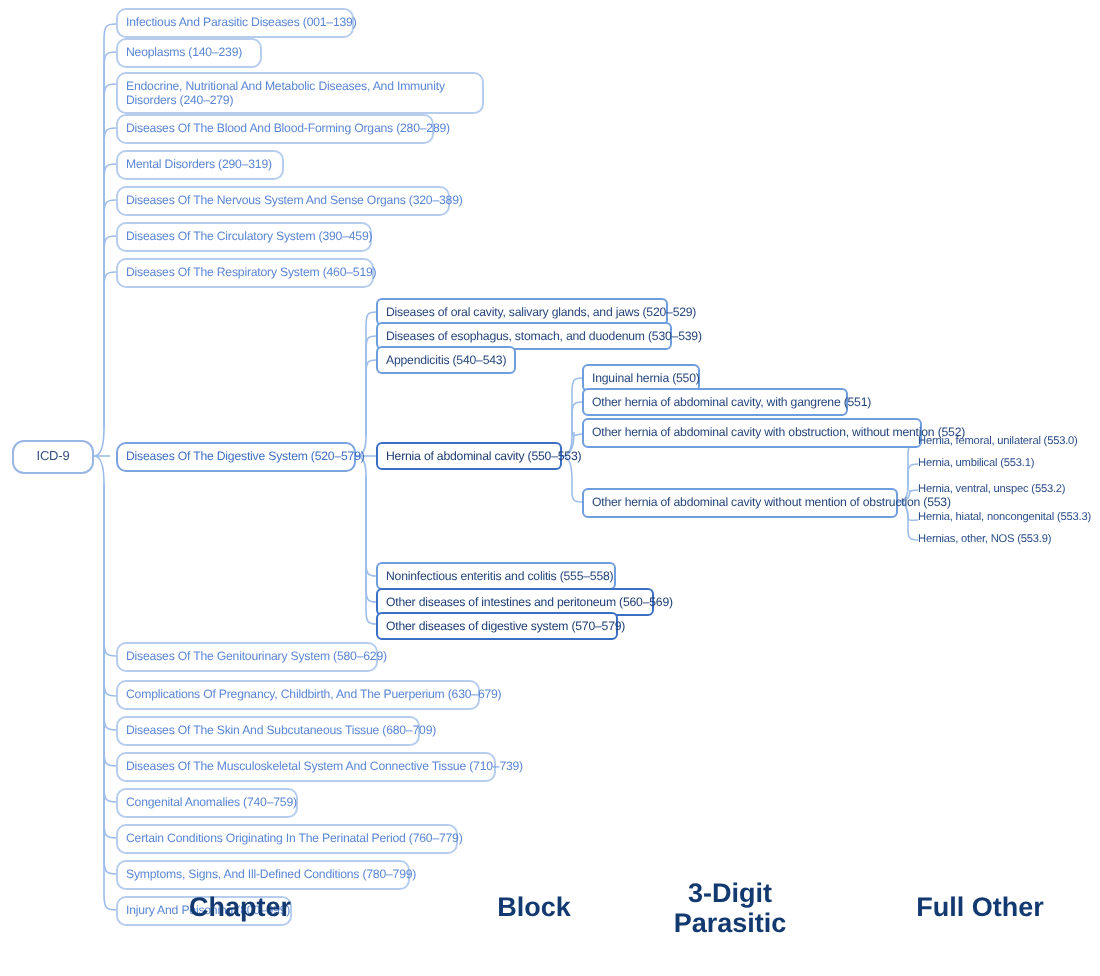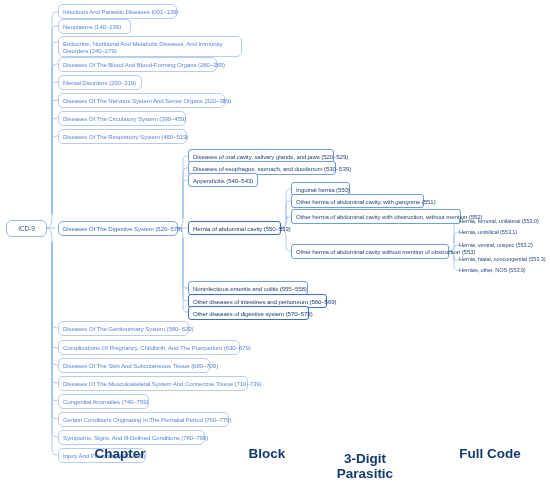--- a/index.html
+++ b/index.html
@@ -209,22 +209,22 @@
     <span>Hernias, other, NOS (553.9)</span>
   </div>
 
   <div class="headers">
     <div class="hdr" style="left:40px;top:8px;width:160px;">
       <span>Chapter</span>
     </div>
     <div class="hdr" style="left:192px;top:8px;width:150px;">
       <span>Block</span>
     </div>
-    <div class="hdr" style="left:295px;top:13px;width:140px;">
+    <div class="hdr" style="left:295px;top:1px;width:140px;">
       <span>3-Digit</span><br>
       <span>Parasitic</span>
     </div>
     <div class="hdr" style="left:420px;top:8px;width:140px;">
-      <span>Full Code</span>
+      <span>Full Other</span>
     </div>
   </div>
 
 </div>
 
 </body></html>

